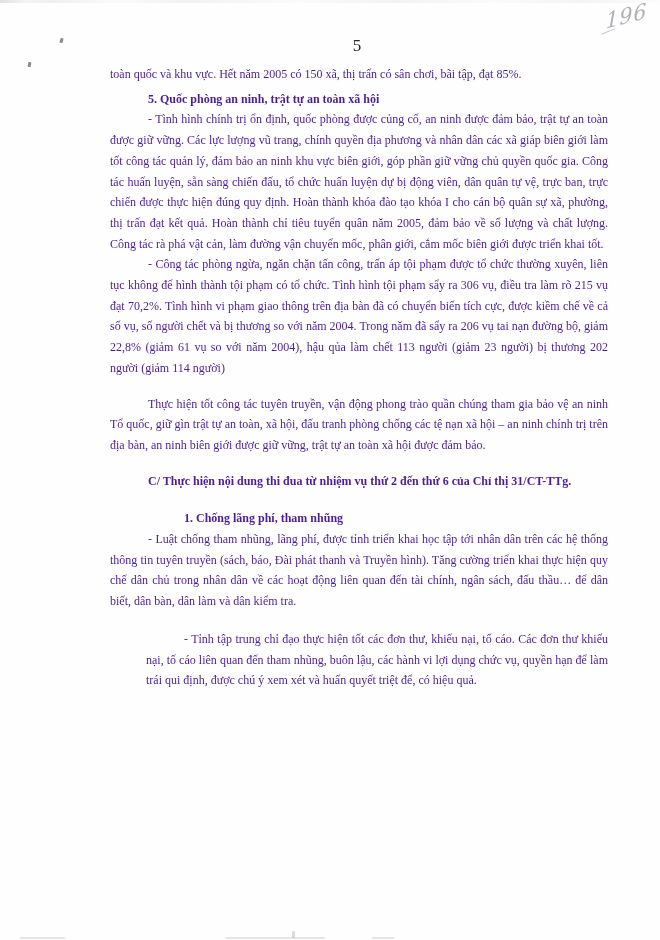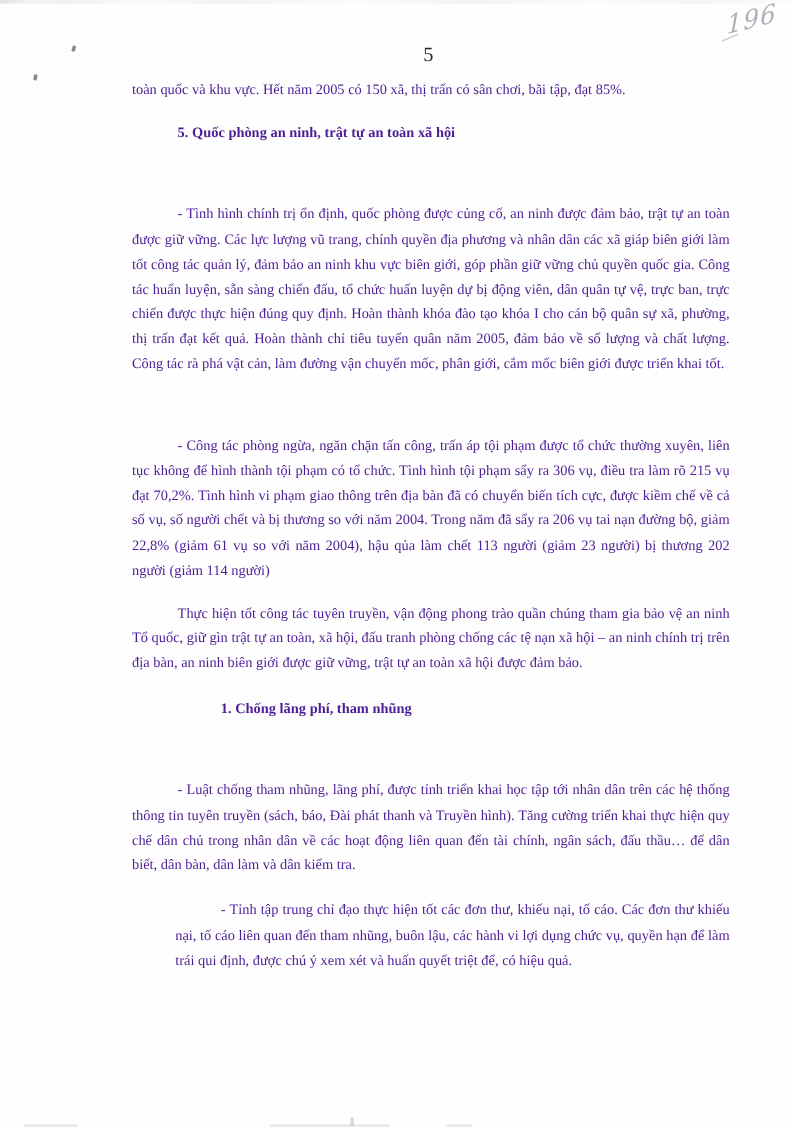--- a/index.html
+++ b/index.html
@@ -85,23 +85,23 @@
     position: absolute;
     left: 110px;
     top: 64px;
     width: 498px;
     font-size: 12px;
     line-height: 20.7px;
     text-align: justify;
     color: #4c1d95;
   }
   .para      { margin: 0; }
-  .indent    { text-indent: 38px; margin-top: 48px; }
+  .indent    { text-indent: 38px; }
   .bold      { font-weight: bold; }
-  .gap-sm    { margin-top: 15px;  }
+  .gap-sm    { margin-top: 4px;  }
   .gap       { margin-top: 15px; }
   .gap-lg    { margin-top: 17px; margin-left: 36px; }
 </style>
 </head>
 <body>
 
 <div class="page">
 
   <div class="edge-top"></div>
 
@@ -117,20 +117,21 @@
     <p class="para">toàn quốc và khu vực. Hết năm 2005 có 150 xã, thị trấn có sân chơi, bãi tập, đạt 85%.</p>
 
     <p class="para indent bold gap-sm">5. Quốc phòng an ninh, trật tự an toàn xã hội</p>
 
     <p class="para indent">- Tình hình chính trị ổn định, quốc phòng được củng cố, an ninh được đảm bảo, trật tự an toàn được giữ vững. Các lực lượng vũ trang, chính quyền địa phương và nhân dân các xã giáp biên giới làm tốt công tác quản lý, đảm bảo an ninh khu vực biên giới, góp phần giữ vững chủ quyền quốc gia. Công tác huấn luyện, sẵn sàng chiến đấu, tổ chức huấn luyện dự bị động viên, dân quân tự vệ, trực ban, trực chiến được thực hiện đúng quy định. Hoàn thành khóa đào tạo khóa I cho cán bộ quân sự xã, phường, thị trấn đạt kết quả. Hoàn thành chỉ tiêu tuyển quân năm 2005, đảm bảo về số lượng và chất lượng. Công tác rà phá vật cản, làm đường vận chuyển mốc, phân giới, cắm mốc biên giới được triển khai tốt.</p>
 
     <p class="para indent">- Công tác phòng ngừa, ngăn chặn tấn công, trấn áp tội phạm được tổ chức thường xuyên, liên tục không để hình thành tội phạm có tổ chức. Tình hình tội phạm sẩy ra 306 vụ, điều tra làm rõ 215 vụ đạt 70,2%. Tình hình vi phạm giao thông trên địa bàn đã có chuyển biến tích cực, được kiềm chế về cả số vụ, số người chết và bị thương so với năm 2004. Trong năm đã sẩy ra 206 vụ tai nạn đường bộ, giảm 22,8% (giảm 61 vụ so với năm 2004), hậu qủa làm chết 113 người (giảm 23 người) bị thương 202 người (giảm 114 người)</p>
 
     <p class="para indent gap">Thực hiện tốt công tác tuyên truyền, vận động phong trào quần chúng tham gia bảo vệ an ninh Tổ quốc, giữ gìn trật tự an toàn, xã hội, đấu tranh phòng chống các tệ nạn xã hội – an ninh chính trị trên địa bàn, an ninh biên giới được giữ vững, trật tự an toàn xã hội được đảm bảo.</p>
 
+    <p class="para indent bold gap">C/ Thực hiện nội dung thi đua từ nhiệm vụ thứ 2 đến thứ 6 của Chỉ thị 31/CT-TTg.</p>
 
     <p class="para indent bold gap-lg">1. Chống lãng phí, tham nhũng</p>
 
     <p class="para indent">- Luật chống tham nhũng, lãng phí, được tỉnh triển khai học tập tới nhân dân trên các hệ thống thông tin tuyên truyền (sách, báo, Đài phát thanh và Truyền hình). Tăng cường triển khai thực hiện quy chế dân chủ trong nhân dân về các hoạt động liên quan đến tài chính, ngân sách, đấu thầu… để dân biết, dân bàn, dân làm và dân kiểm tra.</p>
 
     <p class="para indent gap-lg">- Tỉnh tập trung chỉ đạo thực hiện tốt các đơn thư, khiếu nại, tố cáo. Các đơn thư khiếu nại, tố cáo liên quan đến tham nhũng, buôn lậu, các hành vi lợi dụng chức vụ, quyền hạn để làm trái qui định, được chú ý xem xét và huấn quyết triệt để, có hiệu quả.</p>
 
   </div>
 
   <div class="edge-bottom-mark bm-1"></div>

